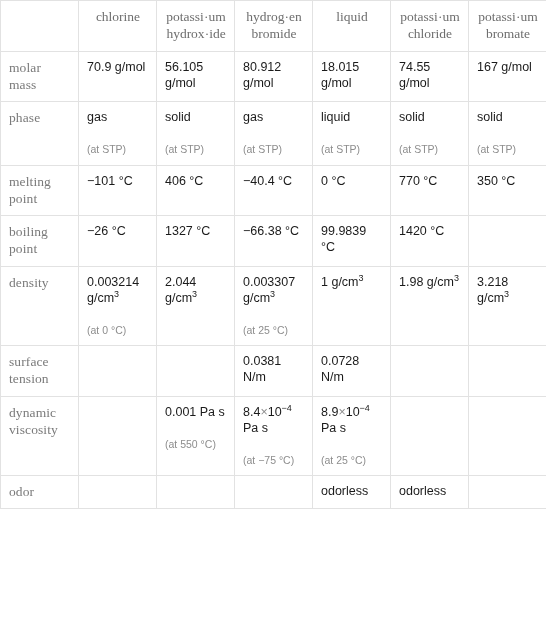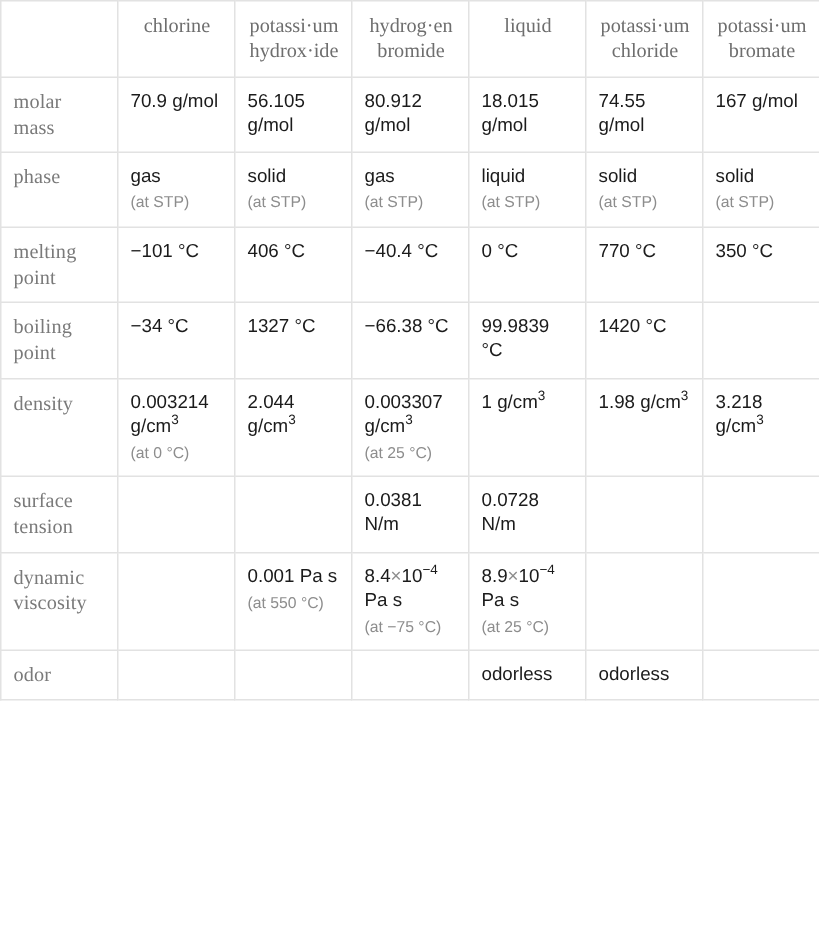--- a/index.html
+++ b/index.html
@@ -60,21 +60,21 @@
     color: #1b1b1b;
     word-break: break-word;
   }
 
   .note {
     color: #8d8d8d;
     font-size: 10.5px;
     font-family: "Liberation Sans", sans-serif;
     white-space: nowrap;
   }
-  .note-blk { display: block; margin-top: 4px; }
+  .note-blk { display: block; margin-top: 18px; }
   .times { color: #8d8d8d; }
 
   sup { font-size: 9px; vertical-align: super; line-height: 0; }
 
   
   .shy { color: #6e6e6e; }
 </style>
 </head>
 <body>
 
@@ -120,21 +120,21 @@
         <td class="rowlabel">melting point</td>
         <td class="val"><span>−101 °C</span></td>
         <td class="val"><span>406 °C</span></td>
         <td class="val"><span>−40.4 °C</span></td>
         <td class="val"><span>0 °C</span></td>
         <td class="val"><span>770 °C</span></td>
         <td class="val"><span>350 °C</span></td>
       </tr>
       <tr>
         <td class="rowlabel">boiling point</td>
-        <td class="val"><span>−34 °C</span></td>
+        <td class="val"><span>−26 °C</span></td>
         <td class="val"><span>1327 °C</span></td>
         <td class="val"><span>−66.38 °C</span></td>
         <td class="val"><span>99.9839 °C</span></td>
         <td class="val"><span>1420 °C</span></td>
         <td class="val"></td>
       </tr>
       <tr>
         <td class="rowlabel">density</td>
         <td class="val"><span>0.003214 g/cm<sup>3</sup></span><span class="note note-blk">(at 0 °C)</span></td>
         <td class="val"><span>2.044 g/cm<sup>3</sup></span></td>

